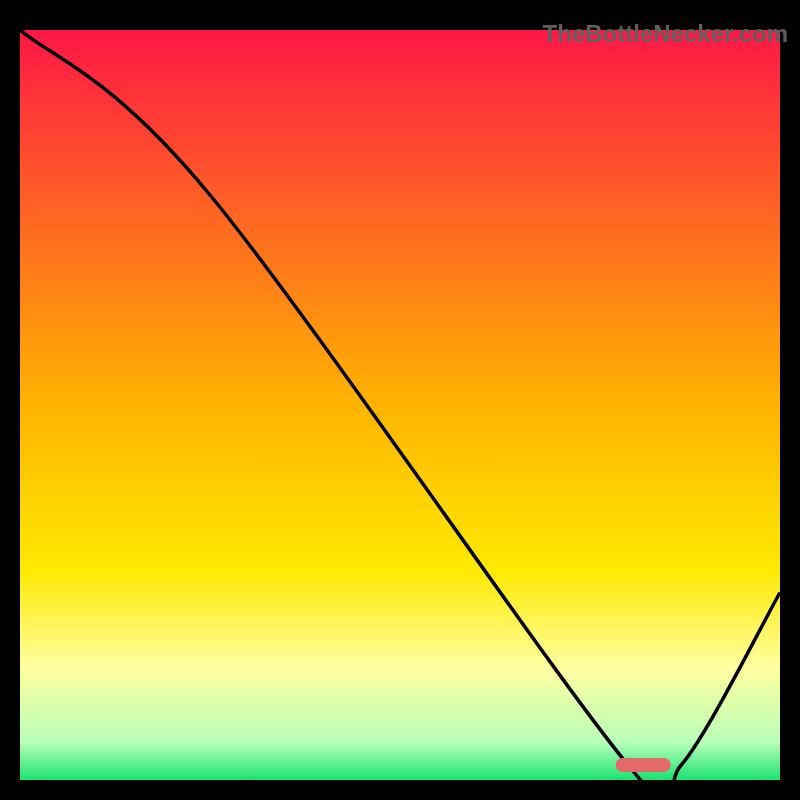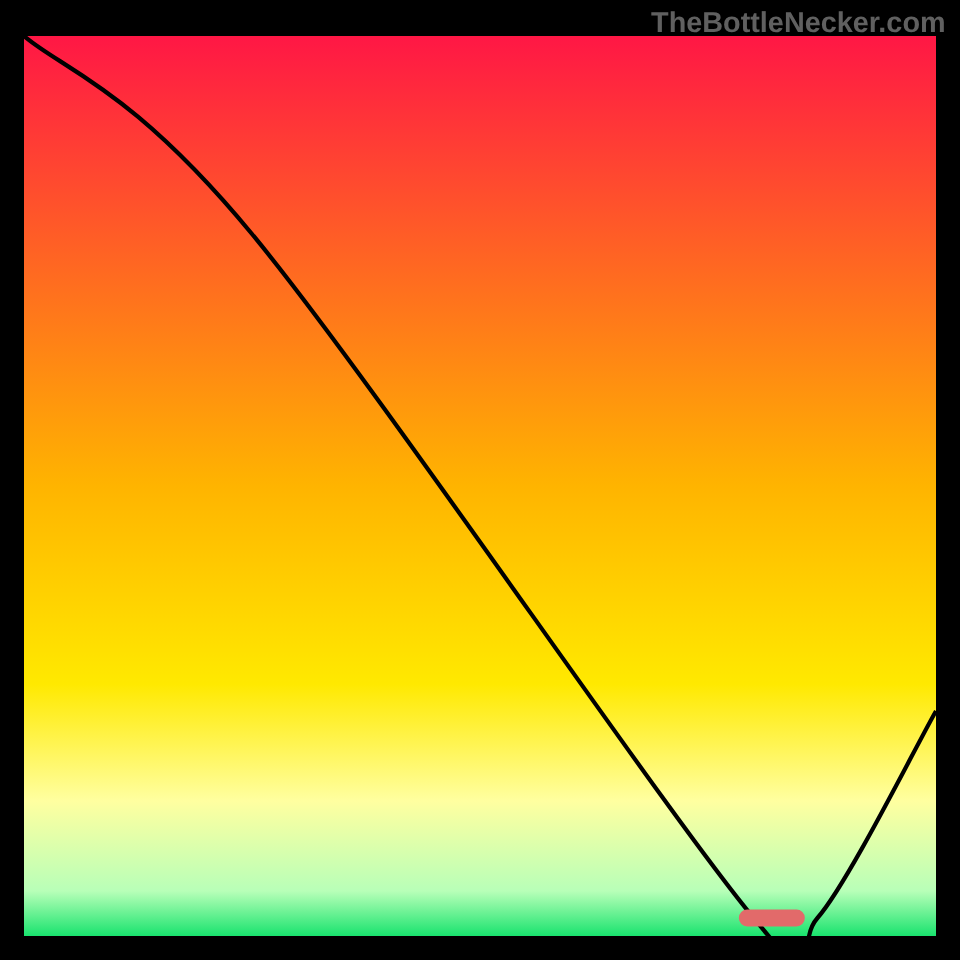--- a/index.html
+++ b/index.html
@@ -9,21 +9,21 @@
     height: 800px;
   }
   .container {
     position: relative;
     width: 800px;
     height: 800px;
     background: #000000;
   }
   .watermark {
     position: absolute;
-    top: 6px;
+    top: 20px;
     right: 12px;
     font-family: Arial, Helvetica, sans-serif;
     font-size: 24px;
     font-weight: bold;
     color: #606060;
     z-index: 3;
   }
   .chart-area {
     position: absolute;
     left: 20px;

